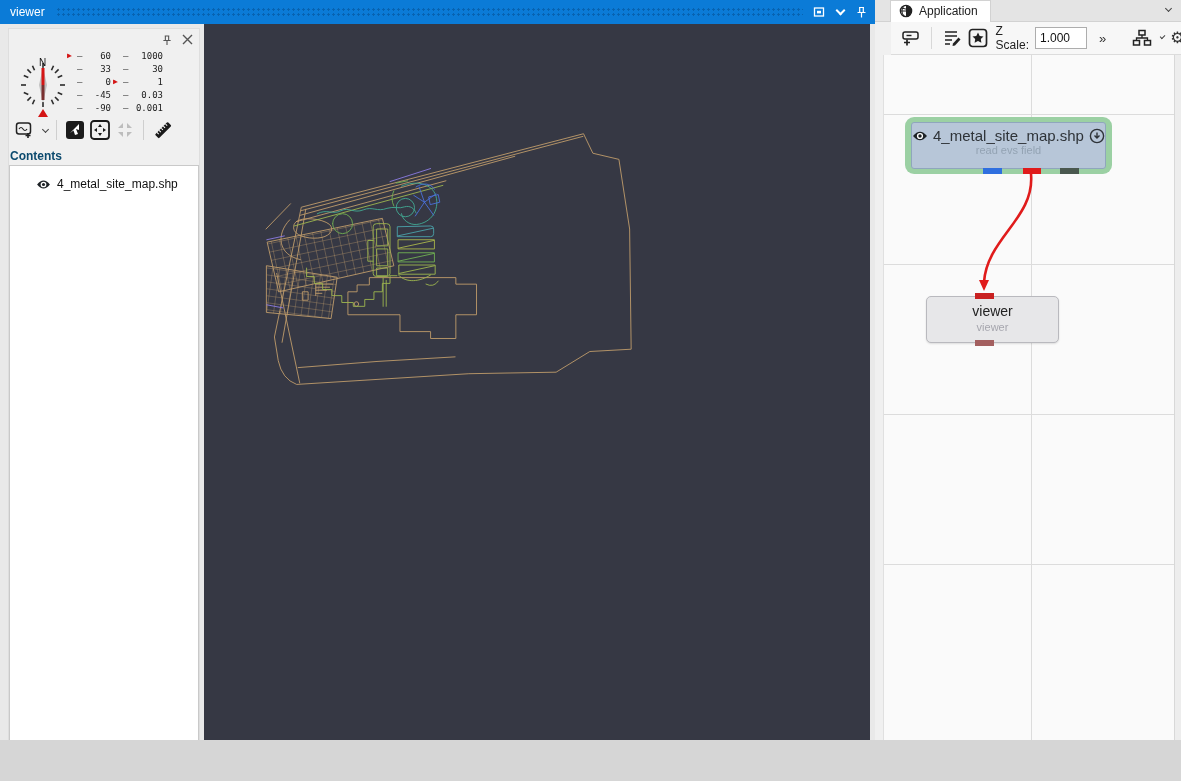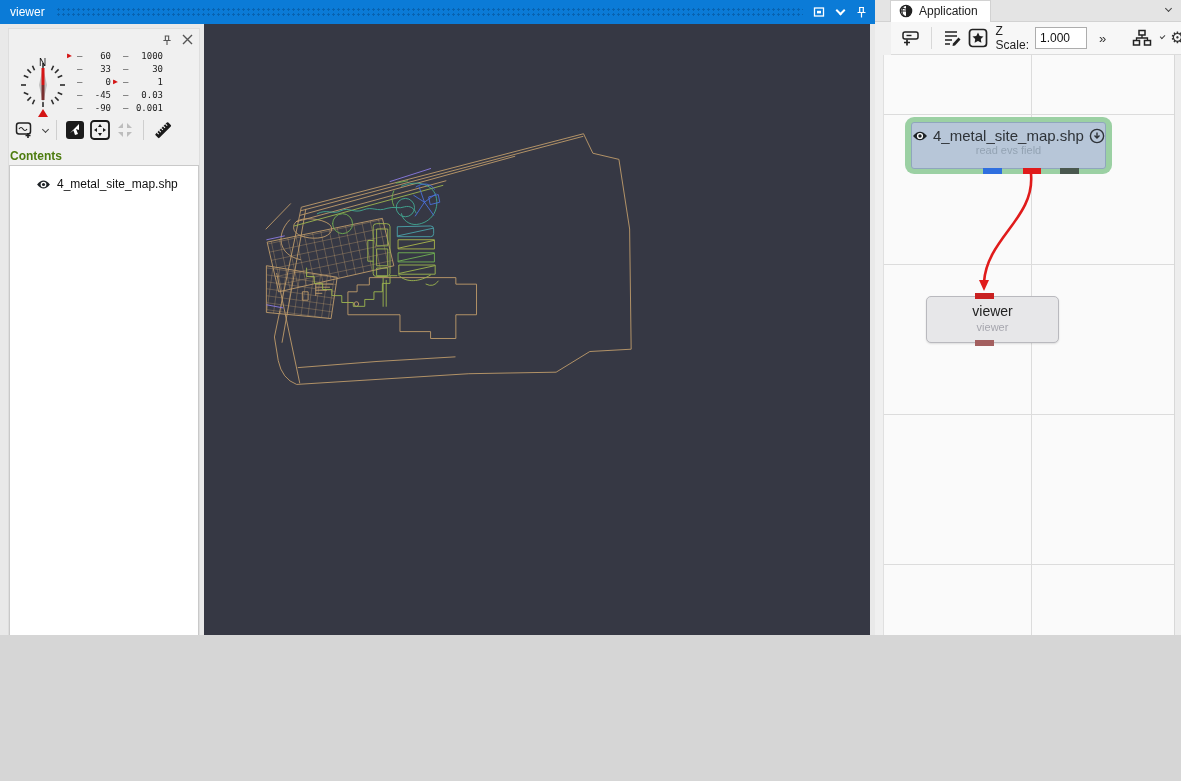--- a/index.html
+++ b/index.html
@@ -1,16 +1,16 @@
 <!DOCTYPE html>
 <html><head>
 <meta charset="utf-8">
 <style>
   html,body{margin:0;padding:0;background:#d6d6d6;}
-  .root{position:relative;width:1181px;height:635px;background:#e9e9e9;
+  .root{position:relative;width:1181px;height:740px;background:#e9e9e9;
         font-family:"Liberation Sans",sans-serif;overflow:hidden;}
   .root *{box-sizing:border-box;}
 
   
   .titlebar{position:absolute;left:0;top:0;width:875px;height:24px;background:var(--accent,#0b7bd7);
             display:flex;align-items:center;color:#fff;}
   .titlebar .title{font-size:12px;margin-left:10px;z-index:2;}
   .titlebar .dots{position:absolute;left:56px;right:72px;top:7px;bottom:7px;
        background:radial-gradient(circle,rgba(6,95,170,.85) 1px,transparent 1.3px);
        background-size:5px 5px;}
@@ -32,21 +32,21 @@
   .scale-row .arr{width:10px;color:#d41515;font-size:8px;line-height:8px;}
   .scale-row .tick{width:8px;color:#444;}
   .scale-row .v1{width:26px;text-align:right;margin-right:2px;}
   .scale-row .marr{width:10px;color:#d41515;font-size:8px;line-height:8px;}
   .scale-row .v2{width:32px;text-align:right;}
 
   .panel-toolbar{position:absolute;left:6px;top:88px;height:26px;display:flex;align-items:center;gap:5px;}
   .pt-sep{width:1px;height:20px;background:#cfcfcf;margin:0 3px;}
   .pt-btn{display:flex;align-items:center;justify-content:center;height:24px;}
 
-  .contents-header{position:absolute;left:1px;top:120px;font-size:12px;font-weight:bold;color:#4d7c0f;}
+  .contents-header{position:absolute;left:1px;top:120px;font-size:12px;font-weight:bold;color:#0c4a6e;}
   .contents-list{position:absolute;left:0;top:136px;width:190px;height:611px;background:#fff;
                  border:1px solid #c9c9c9;padding-top:8px;}
   .contents-item{display:flex;align-items:center;gap:6px;padding-left:26px;height:20px;font-size:12px;color:#111;}
 
   
   .viewport{position:absolute;left:204px;top:24px;width:666px;height:753px;background:var(--vpbg,#363844);}
 
   
   .right-panel{position:absolute;left:875px;top:0;width:306px;height:781px;background:#f0f0f0;}
   .tabbar{position:absolute;left:0;top:0;width:306px;height:22px;background:#e4e4e4;

